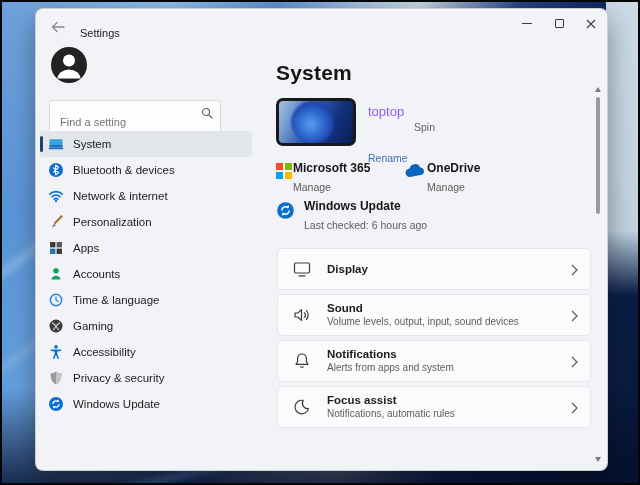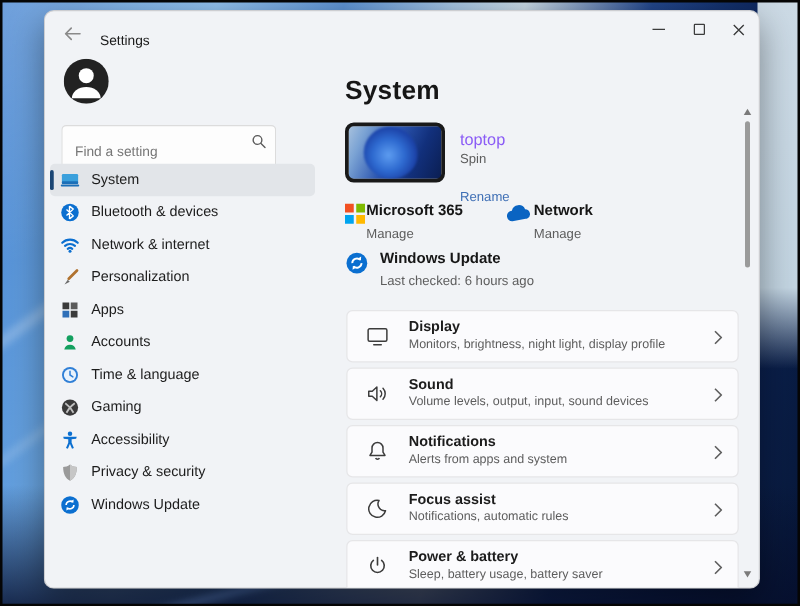--- a/index.html
+++ b/index.html
@@ -55,21 +55,21 @@
   .page-title { position:absolute; left:240px; top:52px; font-size:21px; font-weight:700; color:#161616; letter-spacing:.2px; }
 
   .device-row { position:absolute; left:240px; top:89px; display:flex; gap:12px; }
   .thumb { width:80px; height:48px; border:3px solid #191919; border-radius:7px; position:relative; overflow:hidden;
     background:linear-gradient(115deg,#a7c1dd 0%,#7ba3d4 16%,#2b55b0 45%,#12307c 72%,#0b1e52 100%); }
   .thumb::before { content:""; position:absolute; left:12px; top:0px; width:44px; height:42px; border-radius:50%;
     background:radial-gradient(circle at 45% 55%, #5d9cf0 0%, #2e6ad0 38%, #1c43a8 66%, rgba(28,67,168,0) 72%);
     filter:blur(1px); }
   .device-text { padding-top:6px; }
   .device-name { font-size:13px; font-weight:400; color:#8b5cf6; }
-  .device-model { font-size:10.5px; color:#5d5d5d; margin-top:2px; }
+  .device-model { font-size:10.5px; color:#5d5d5d; margin-top:2px;margin-left:46px; }
   .device-rename { font-size:10.5px; color:#3f6fb5; margin-top:19px; cursor:pointer; }
 
   .quick-row { position:absolute; left:240px; top:152px; display:flex; gap:32px; }
   .quick-item { display:flex; gap:1px; min-width:96px; }
   .quick-title { font-size:12px; font-weight:700; color:#161616; }
   .quick-sub { font-size:10.5px; color:#5d5d5d; margin-top:6px; }
   .ms-logo { width:16px; height:16px; margin-top:2px; display:grid; grid-template-columns:7px 7px; grid-template-rows:7px 7px; gap:2px; }
   .ms-logo i { display:block; }
   .cloud-ico { margin-top:3px; }
 
@@ -285,21 +285,21 @@
         <div class="quick-sub">Manage</div>
       </div>
     </div>
     <div class="quick-item">
       <span class="cloud-ico">
         <svg width="22" height="14" viewBox="0 0 22 14">
             <path d="M6 13 a4.2 4.2 0 0 1-.5-8.4 a5.6 5.6 0 0 1 10.6-1.2 a3.9 3.9 0 0 1 1.7 7.4 q-.5.2-1.3.2 z" fill="#0a64c2"></path>
           </svg>
       </span>
       <div>
-        <div class="quick-title">Network</div>
+        <div class="quick-title">OneDrive</div>
         <div class="quick-sub">Manage</div>
       </div>
     </div>
   </div>
 
   <div class="update-row">
     <span class="sync-wrap">
       <svg viewBox="0 0 16 16" width="19" height="19">
           <circle cx="8" cy="8" r="7" fill="#0b6fd0"></circle>
           <path d="M4.9 8 a3.1 3.1 0 0 1 5.3-2.2" stroke="#fff" stroke-width="1.3" fill="none"></path>
@@ -317,21 +317,20 @@
   <div class="cards">
     <div class="card">
       <span class="card-ico">
           <svg viewBox="0 0 20 20" width="20" height="20" fill="none" stroke="#3c3c3c" stroke-width="1.2">
             <rect x="2.5" y="4" width="15" height="10" rx="1.2"></rect>
             <path d="M7 16.8 h6" stroke-linecap="round"></path>
           </svg>
         </span>
       <div>
         <div class="card-title">Display</div>
-        <div class="card-sub">Monitors, brightness, night light, display profile</div>
       </div>
       <span class="chev">
           <svg width="7" height="12" viewBox="0 0 7 12">
             <path d="M1 1 L6 6 L1 11" stroke="#5f5f5f" stroke-width="1.3" fill="none"></path>
           </svg>
         </span>
     </div>
     <div class="card">
       <span class="card-ico">
           <svg viewBox="0 0 20 20" width="20" height="20" fill="none" stroke="#3c3c3c" stroke-width="1.2">
@@ -376,37 +375,20 @@
       <div>
         <div class="card-title">Focus assist</div>
         <div class="card-sub">Notifications, automatic rules</div>
       </div>
       <span class="chev">
           <svg width="7" height="12" viewBox="0 0 7 12">
             <path d="M1 1 L6 6 L1 11" stroke="#5f5f5f" stroke-width="1.3" fill="none"></path>
           </svg>
         </span>
     </div>
-    <div class="card">
-      <span class="card-ico">
-          <svg viewBox="0 0 20 20" width="20" height="20" fill="none" stroke="#3c3c3c" stroke-width="1.3">
-            <path d="M10 3 v6" stroke-linecap="round"></path>
-            <path d="M6.7 5.3 a5.4 5.4 0 1 0 6.6 0" stroke-linecap="round"></path>
-          </svg>
-        </span>
-      <div>
-        <div class="card-title">Power &amp; battery</div>
-        <div class="card-sub">Sleep, battery usage, battery saver</div>
-      </div>
-      <span class="chev">
-          <svg width="7" height="12" viewBox="0 0 7 12">
-            <path d="M1 1 L6 6 L1 11" stroke="#5f5f5f" stroke-width="1.3" fill="none"></path>
-          </svg>
-        </span>
-    </div>
   </div>
 
   <div class="scrollbar">
     <span class="sb-up"></span>
     <span class="sb-thumb"></span>
     <span class="sb-down"></span>
   </div>
 
 </div>
 

